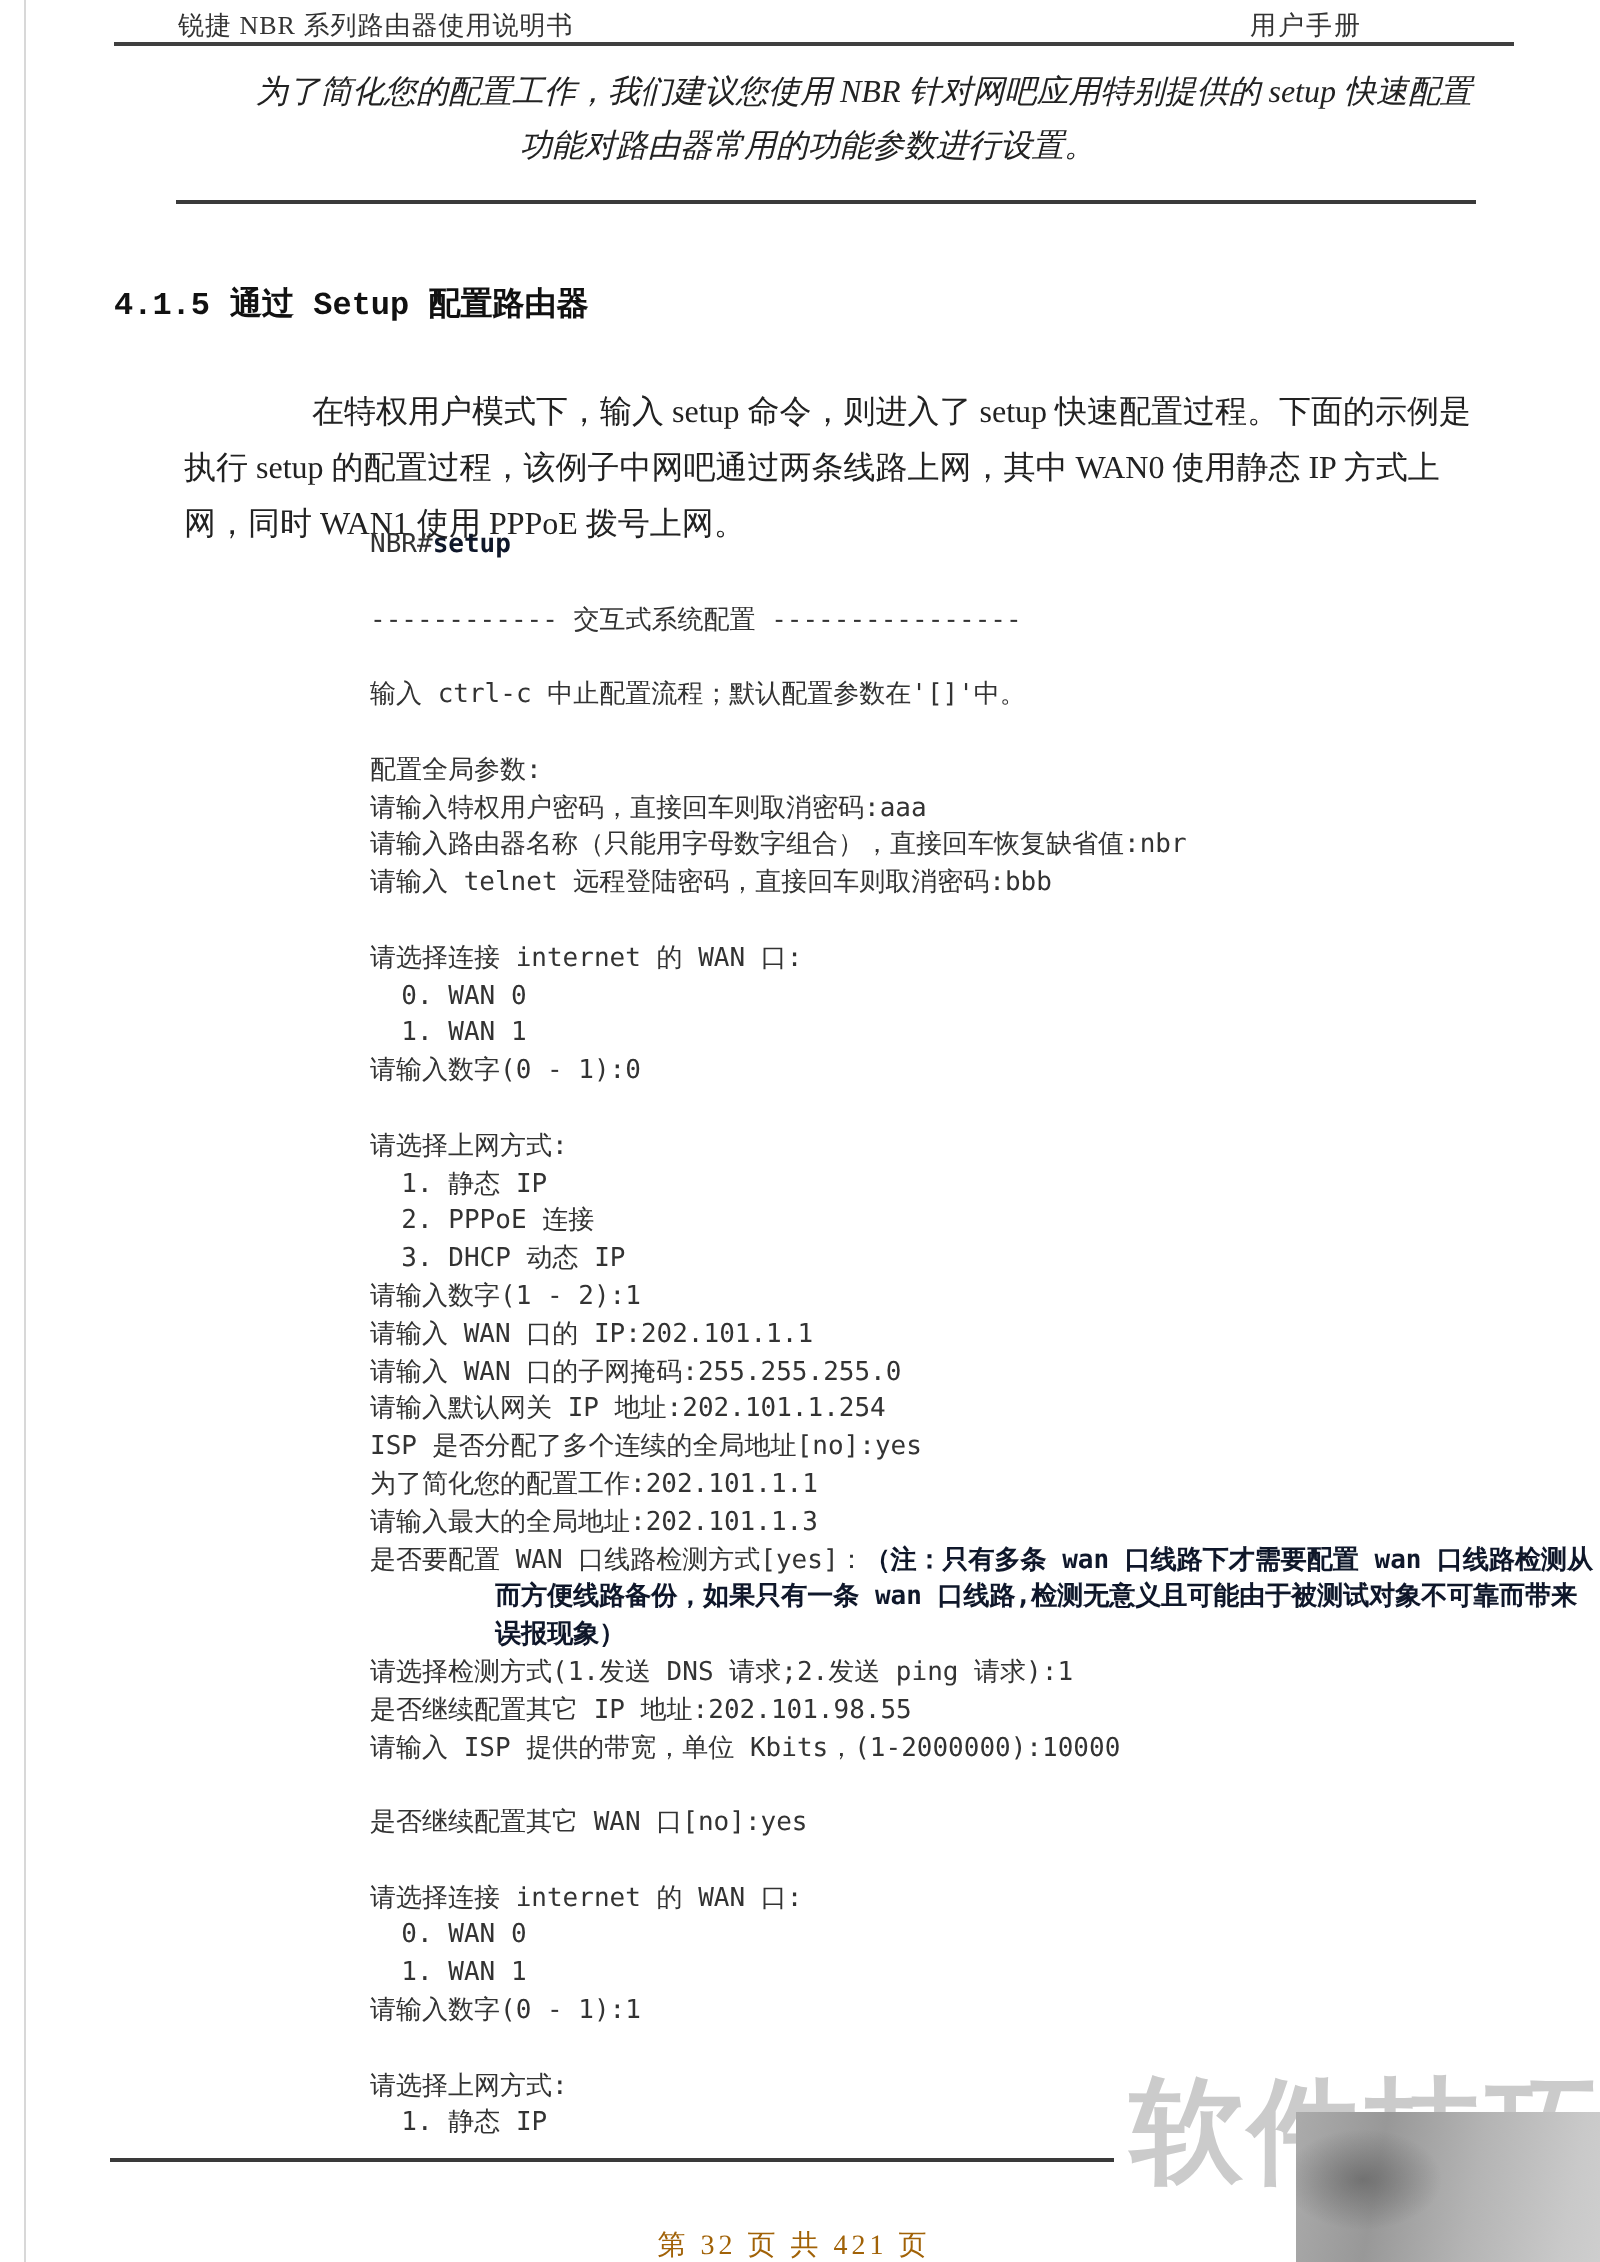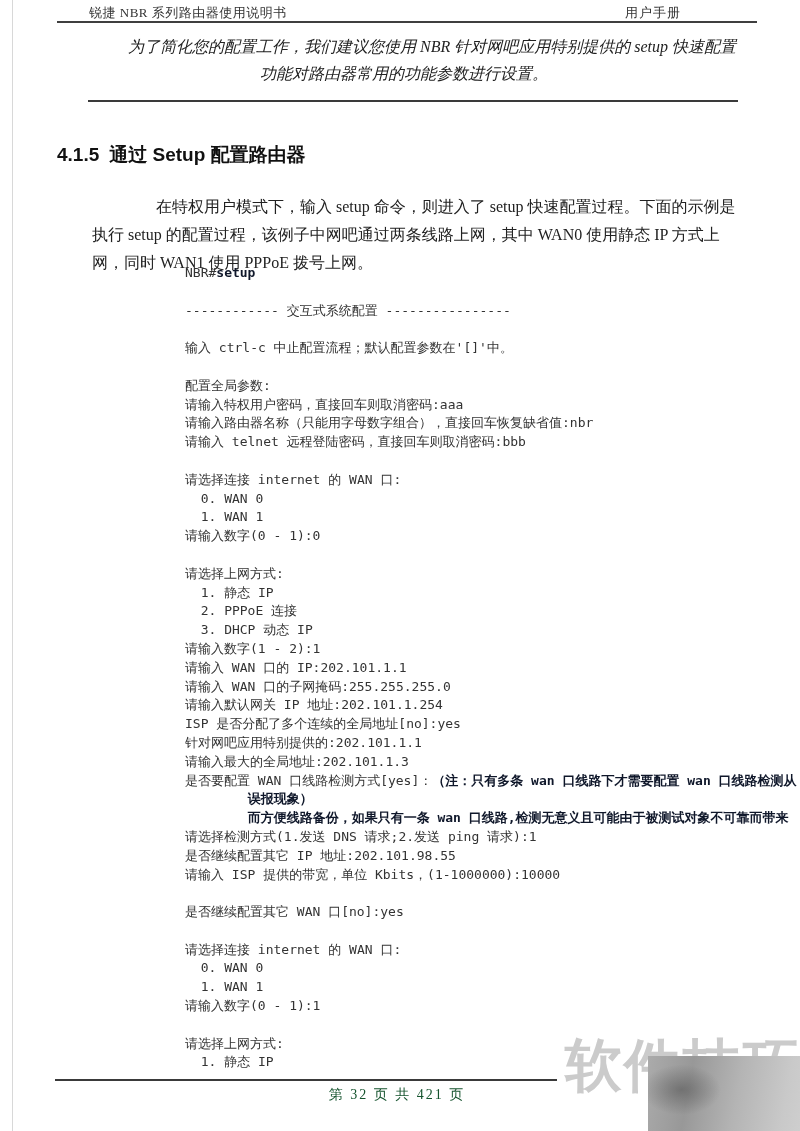--- a/index.html
+++ b/index.html
@@ -48,22 +48,22 @@
     text-align: center;
   }
   .intro-rule {
     left: 88px; top: 100px; width: 650px; height: 2px;
     background: #3a3a3a;
   }
 
   
   .heading {
     left: 57px; top: 142px;
-    font-family: Liberation Sans, sans-serif;
-    font-weight: bold; font-size: 19px;
+    font-family: Liberation Mono, monospace;
+    font-weight: bold; font-size: 16px;
     color: #111;
   }
   .heading .num { margin-right: 10px; }
 
   
   .body-para {
     left: 92px; top: 193px; width: 658px;
     font-size: 16px; line-height: 28px;
     text-indent: 64px;
     color: #222;
@@ -78,24 +78,24 @@
   }
   .console-line { white-space: pre; height: 18.8px; overflow: visible; }
   .console-line .b { font-weight: bold; color: #0f172a; }
 
   
   .footer-rule {
     left: 55px; top: 1079px; width: 502px; height: 2px;
     background: #3a3a3a;
   }
   .footer-text {
-    left: 0; top: 1086px; width: 794px;
+    left: 0; top: 1114px; width: 794px;
     text-align: center;
     font-size: 14px; letter-spacing: 2px;
-    color: #14532d;
+    color: #a16207;
   }
 
   
   .watermark {
     left: 565px; top: 1028px;
     font-family: "Liberation Sans", sans-serif;
     font-size: 57px; font-weight: bold;
     letter-spacing: 2px;
     color: #cbcbcb;
     white-space: nowrap;
@@ -144,28 +144,28 @@
     <div class="console-line">&nbsp;</div>
     <div class="console-line"><span>请选择上网方式:</span></div>
     <div class="console-line"><span>  1. 静态 IP</span></div>
     <div class="console-line"><span>  2. PPPoE 连接</span></div>
     <div class="console-line"><span>  3. DHCP 动态 IP</span></div>
     <div class="console-line"><span>请输入数字(1 - 2):1</span></div>
     <div class="console-line"><span>请输入 WAN 口的 IP:202.101.1.1</span></div>
     <div class="console-line"><span>请输入 WAN 口的子网掩码:255.255.255.0</span></div>
     <div class="console-line"><span>请输入默认网关 IP 地址:202.101.1.254</span></div>
     <div class="console-line"><span>ISP 是否分配了多个连续的全局地址[no]:yes</span></div>
-    <div class="console-line"><span>针对网吧应用特别提供的:202.101.1.1</span></div>
+    <div class="console-line"><span>为了简化您的配置工作:202.101.1.1</span></div>
     <div class="console-line"><span>请输入最大的全局地址:202.101.1.3</span></div>
     <div class="console-line"><span>是否要配置 WAN 口线路检测方式[yes]：</span><span class="b">（注：只有多条 wan 口线路下才需要配置 wan 口线路检测从</span></div>
+    <div class="console-line"><span>        </span><span class="b">而方便线路备份，如果只有一条 wan 口线路,检测无意义且可能由于被测试对象不可靠而带来</span></div>
     <div class="console-line"><span>        </span><span class="b">误报现象）</span></div>
-    <div class="console-line"><span>        </span><span class="b">而方便线路备份，如果只有一条 wan 口线路,检测无意义且可能由于被测试对象不可靠而带来</span></div>
     <div class="console-line"><span>请选择检测方式(1.发送 DNS 请求;2.发送 ping 请求):1</span></div>
     <div class="console-line"><span>是否继续配置其它 IP 地址:202.101.98.55</span></div>
-    <div class="console-line"><span>请输入 ISP 提供的带宽，单位 Kbits，(1-1000000):10000</span></div>
+    <div class="console-line"><span>请输入 ISP 提供的带宽，单位 Kbits，(1-2000000):10000</span></div>
     <div class="console-line">&nbsp;</div>
     <div class="console-line"><span>是否继续配置其它 WAN 口[no]:yes</span></div>
     <div class="console-line">&nbsp;</div>
     <div class="console-line"><span>请选择连接 internet 的 WAN 口:</span></div>
     <div class="console-line"><span>  0. WAN 0</span></div>
     <div class="console-line"><span>  1. WAN 1</span></div>
     <div class="console-line"><span>请输入数字(0 - 1):1</span></div>
     <div class="console-line">&nbsp;</div>
     <div class="console-line"><span>请选择上网方式:</span></div>
     <div class="console-line"><span>  1. 静态 IP</span></div>

